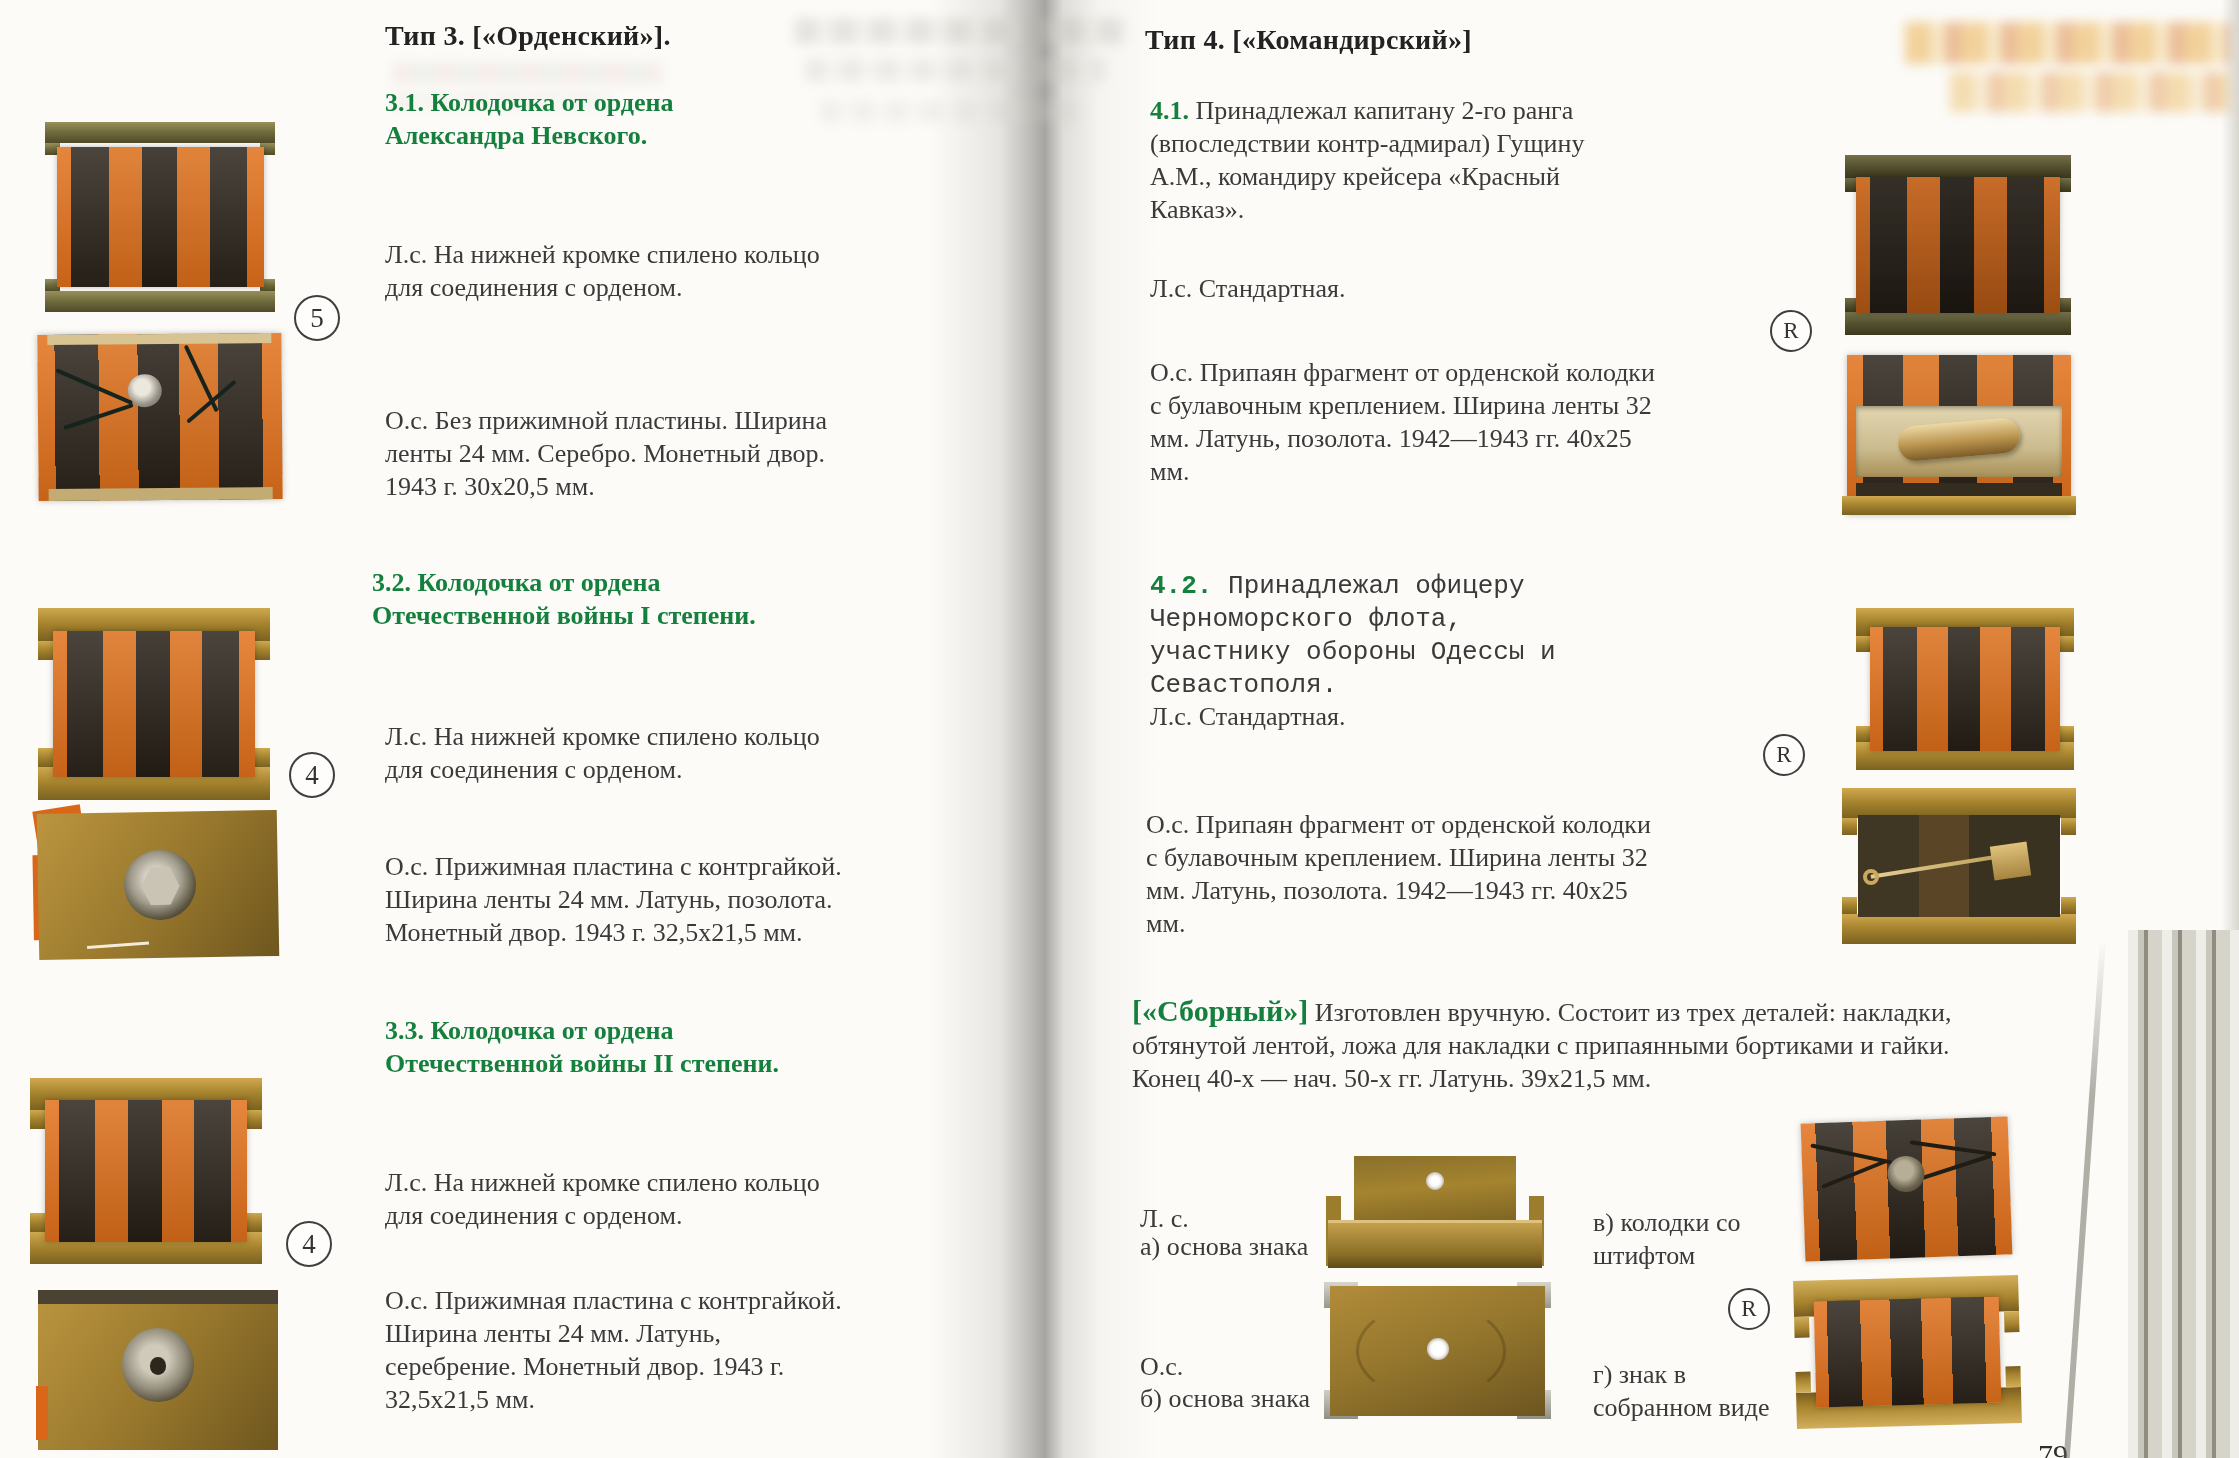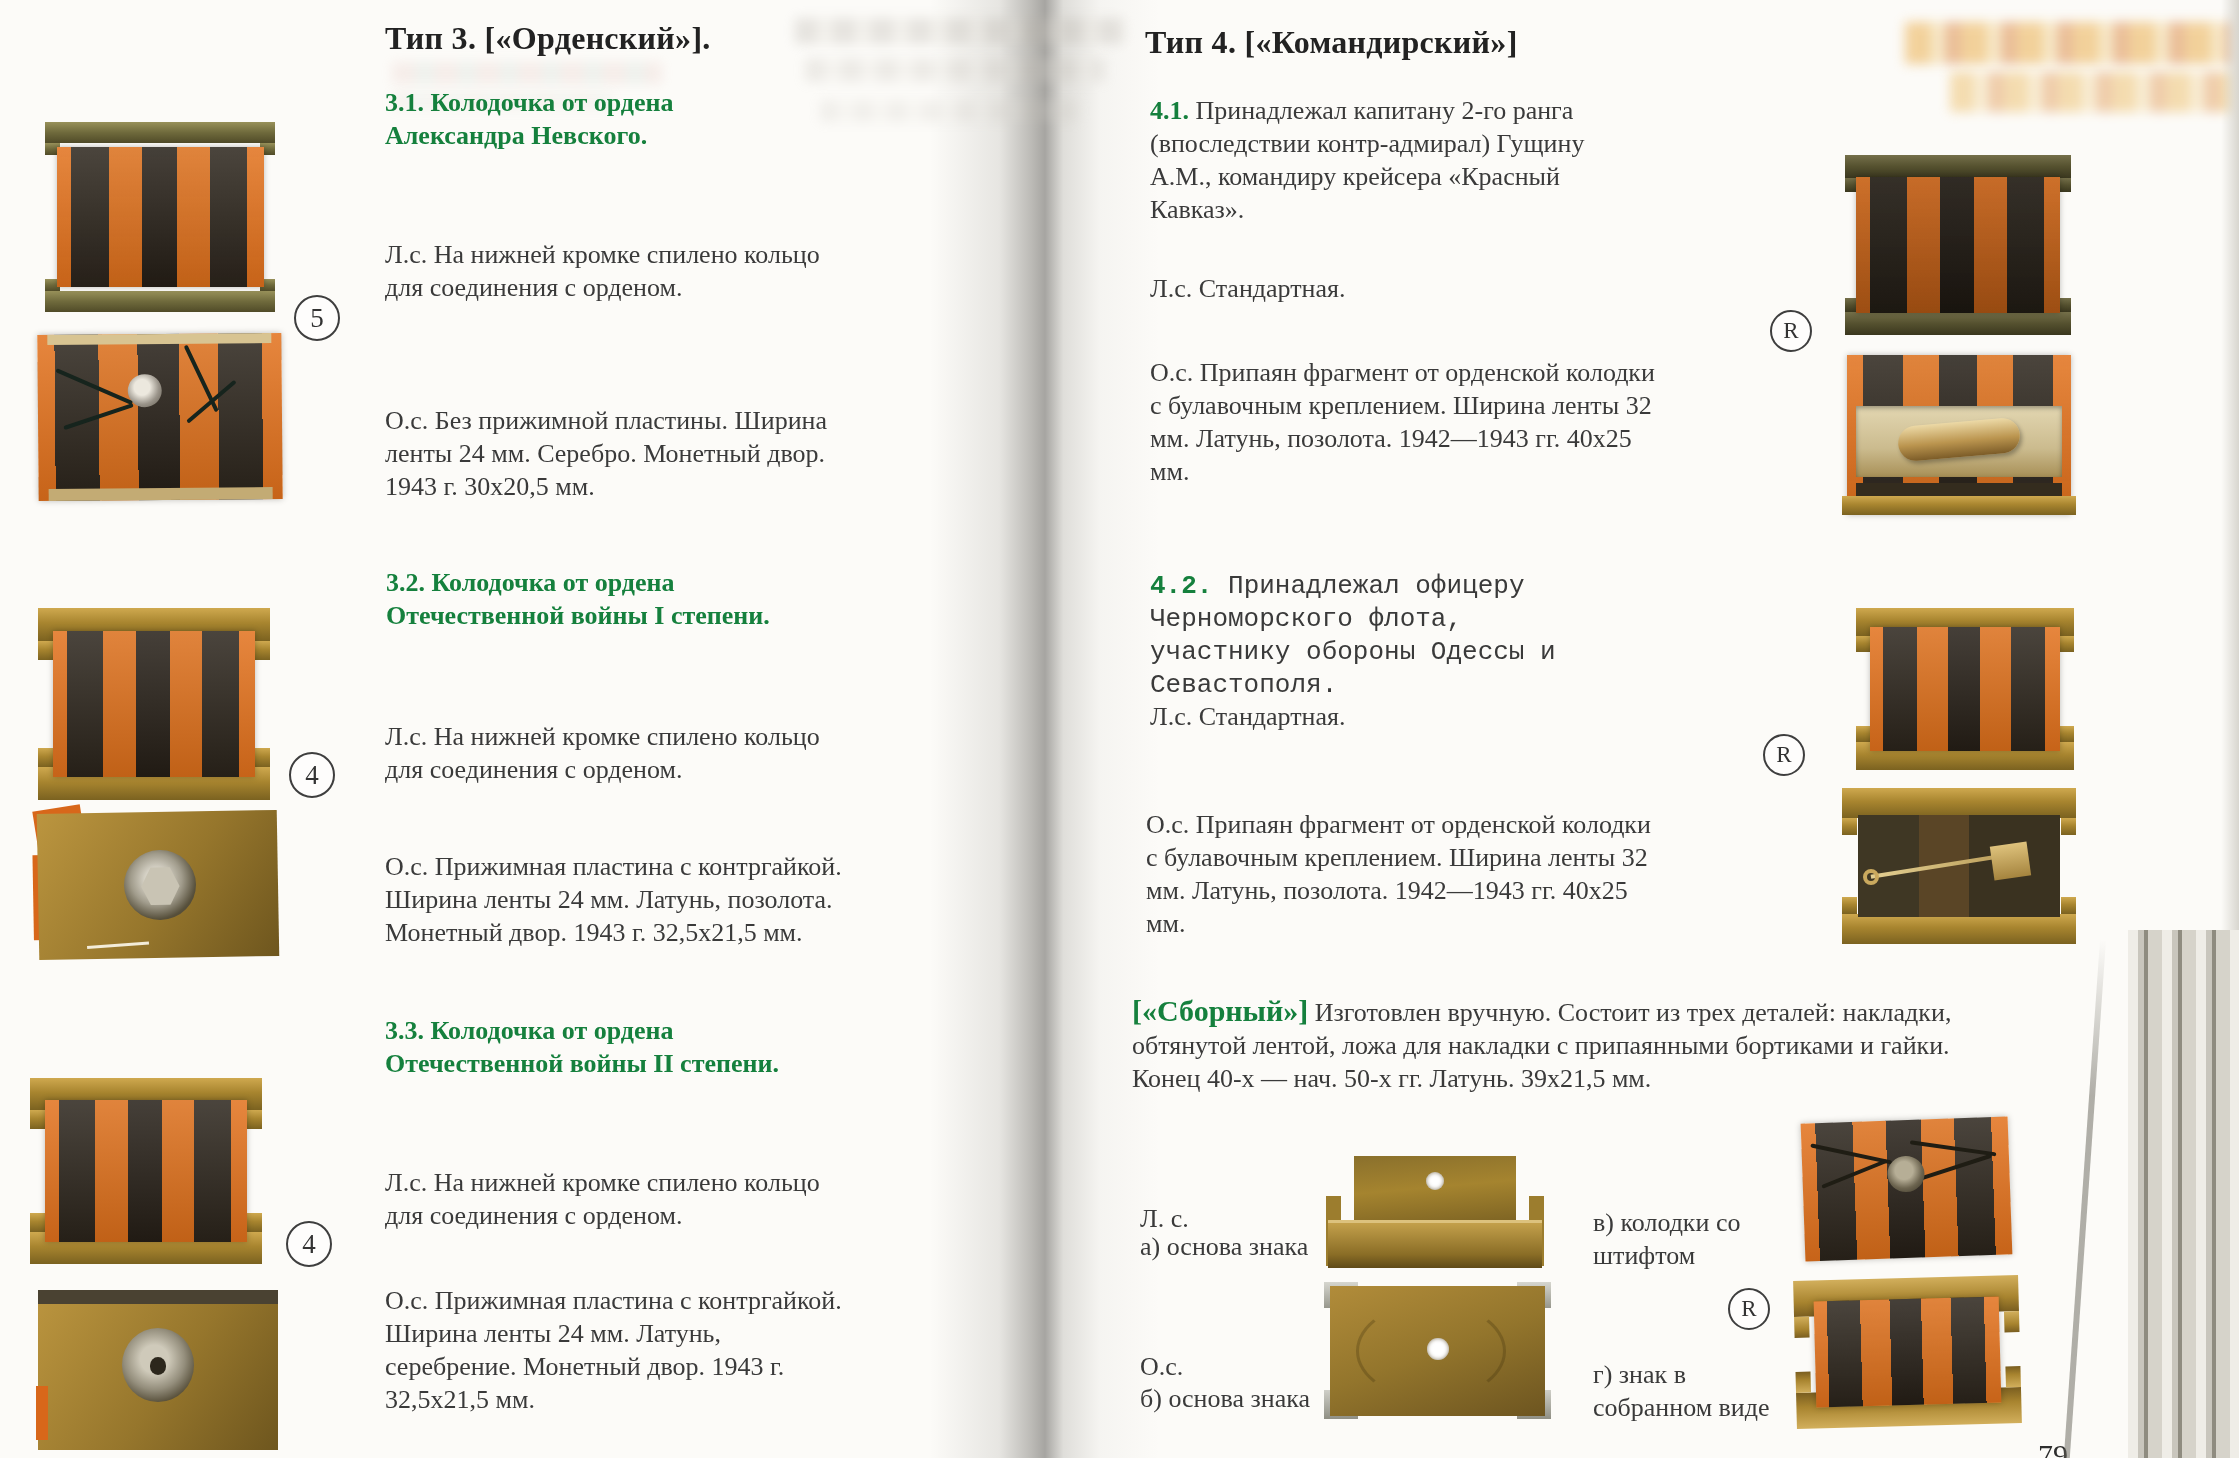--- a/index.html
+++ b/index.html
@@ -1,21 +1,21 @@
 <!DOCTYPE html>
 <html><head>
 <meta charset="utf-8">
 <style>
   html,body{margin:0;padding:0;}
   body{width:2239px;height:1458px;position:relative;overflow:hidden;
        background:#fcfbf8;font-family:"Liberation Serif",serif;}
   .abs{position:absolute;}
   .txt{position:absolute;font-family:"Liberation Serif",serif;font-size:26px;line-height:33px;color:#3a3a3a;}
   .bold{font-weight:bold;color:#15803d;}
-  .h1{position:absolute;font-size:32px;font-weight:bold;color:#222;letter-spacing:.3px;font-family:"Liberation Serif",serif;}
+  .h1{position:absolute;font-size:28px;font-weight:bold;color:#222;letter-spacing:.3px;font-family:"Liberation Serif",serif;}
   .badge{position:absolute;width:46px;height:46px;border:2.5px solid #3e3e3e;border-radius:50%;
          display:flex;align-items:center;justify-content:center;font-size:27px;color:#333;background:rgba(255,255,255,.55);box-sizing:border-box;}
   .rbadge{width:42px;height:42px;border-width:2px;font-size:23px;}
   .photo{position:absolute;}
   .bar{position:absolute;left:0;right:0;height:17%;}
   .bar.t{top:0;} .bar.b{bottom:0;}
   .bar::before,.bar::after{content:"";position:absolute;width:6.5%;height:60%;background:inherit;}
   .bar.t::before{top:100%;left:0;} .bar.t::after{top:100%;right:0;}
   .bar.b::before{bottom:100%;left:0;} .bar.b::after{bottom:100%;right:0;}
   .brass{background:linear-gradient(180deg,#cfa94f 0%,#a8852f 45%,#7b6220 100%);}
@@ -36,21 +36,21 @@
 
 <div class="h1" style="left:385px;top:20px;">Тип 3. [«Орденский»].</div>
 
 <div class="bleed" style="left:392px;top:62px;width:270px;height:22px;opacity:.16;background:repeating-linear-gradient(90deg,#d8a7a0 0 24px,#a9c3b8 24px 42px);"></div>
 <div class="bleed" style="left:392px;top:92px;width:220px;height:18px;opacity:.11;background:repeating-linear-gradient(90deg,#c9b2a6 0 20px,#b6c6bd 20px 36px);"></div>
 
 <div class="txt bold" style="left:385px;top:86px;width:400px;">3.1. Колодочка от ордена Александра Невского.</div>
 <div class="txt" style="left:385px;top:238px;width:440px;">Л.с. На нижней кромке спилено кольцо для соединения с орденом.</div>
 <div class="txt" style="left:385px;top:404px;width:465px;">О.с. Без прижимной пластины. Ширина ленты 24 мм. Серебро. Монетный двор. 1943 г. 30х20,5 мм.</div>
 
-<div class="txt bold" style="left:386px;top:566px;width:400px;">3.2. Колодочка от ордена Отечественной войны I степени.</div>
+<div class="txt bold" style="left:372px;top:566px;width:400px;">3.2. Колодочка от ордена Отечественной войны I степени.</div>
 <div class="txt" style="left:385px;top:720px;width:440px;">Л.с. На нижней кромке спилено кольцо для соединения с орденом.</div>
 <div class="txt" style="left:385px;top:850px;width:465px;">О.с. Прижимная пластина с контргайкой. Ширина ленты 24 мм. Латунь, позолота. Монетный двор. 1943 г. 32,5х21,5 мм.</div>
 
 <div class="txt bold" style="left:385px;top:1014px;width:400px;">3.3. Колодочка от ордена Отечественной войны II степени.</div>
 <div class="txt" style="left:385px;top:1166px;width:440px;">Л.с. На нижней кромке спилено кольцо для соединения с орденом.</div>
 <div class="txt" style="left:385px;top:1284px;width:465px;">О.с. Прижимная пластина с контргайкой. Ширина ленты 24 мм. Латунь, серебрение. Монетный двор. 1943 г. 32,5х21,5 мм.</div>
 
 <div class="badge" style="left:294px;top:295px;">
     <span>5</span>
   </div>

